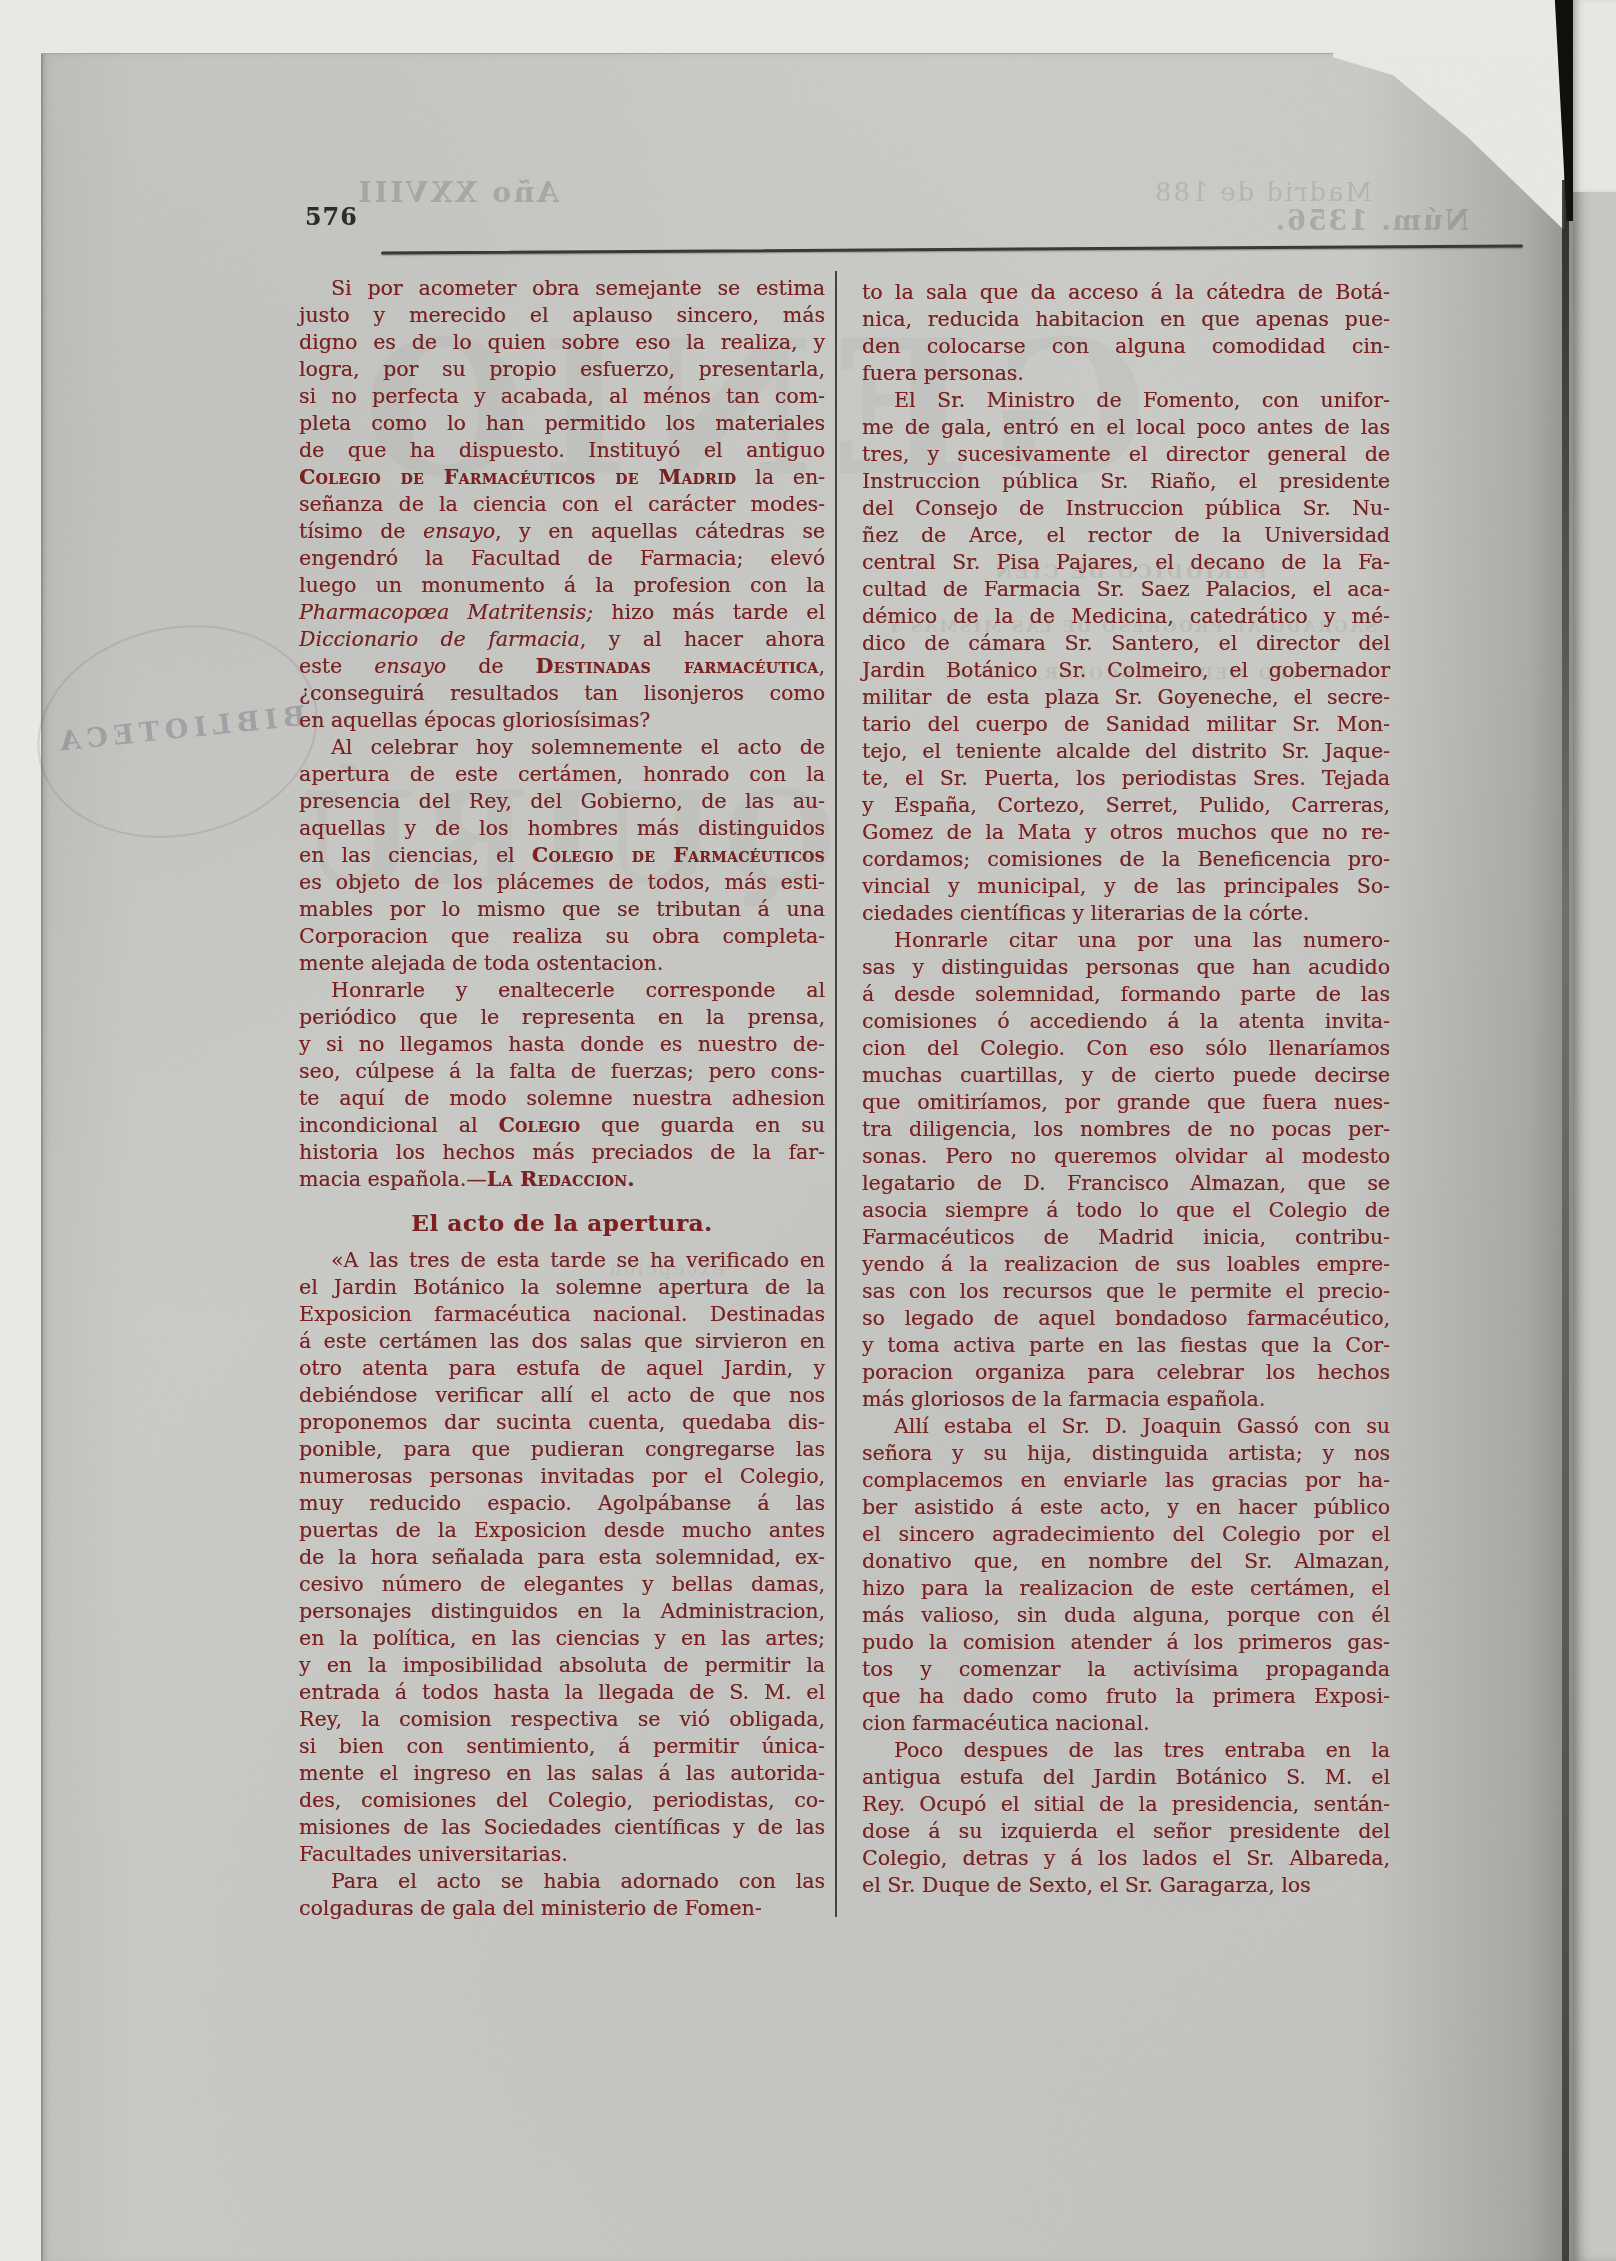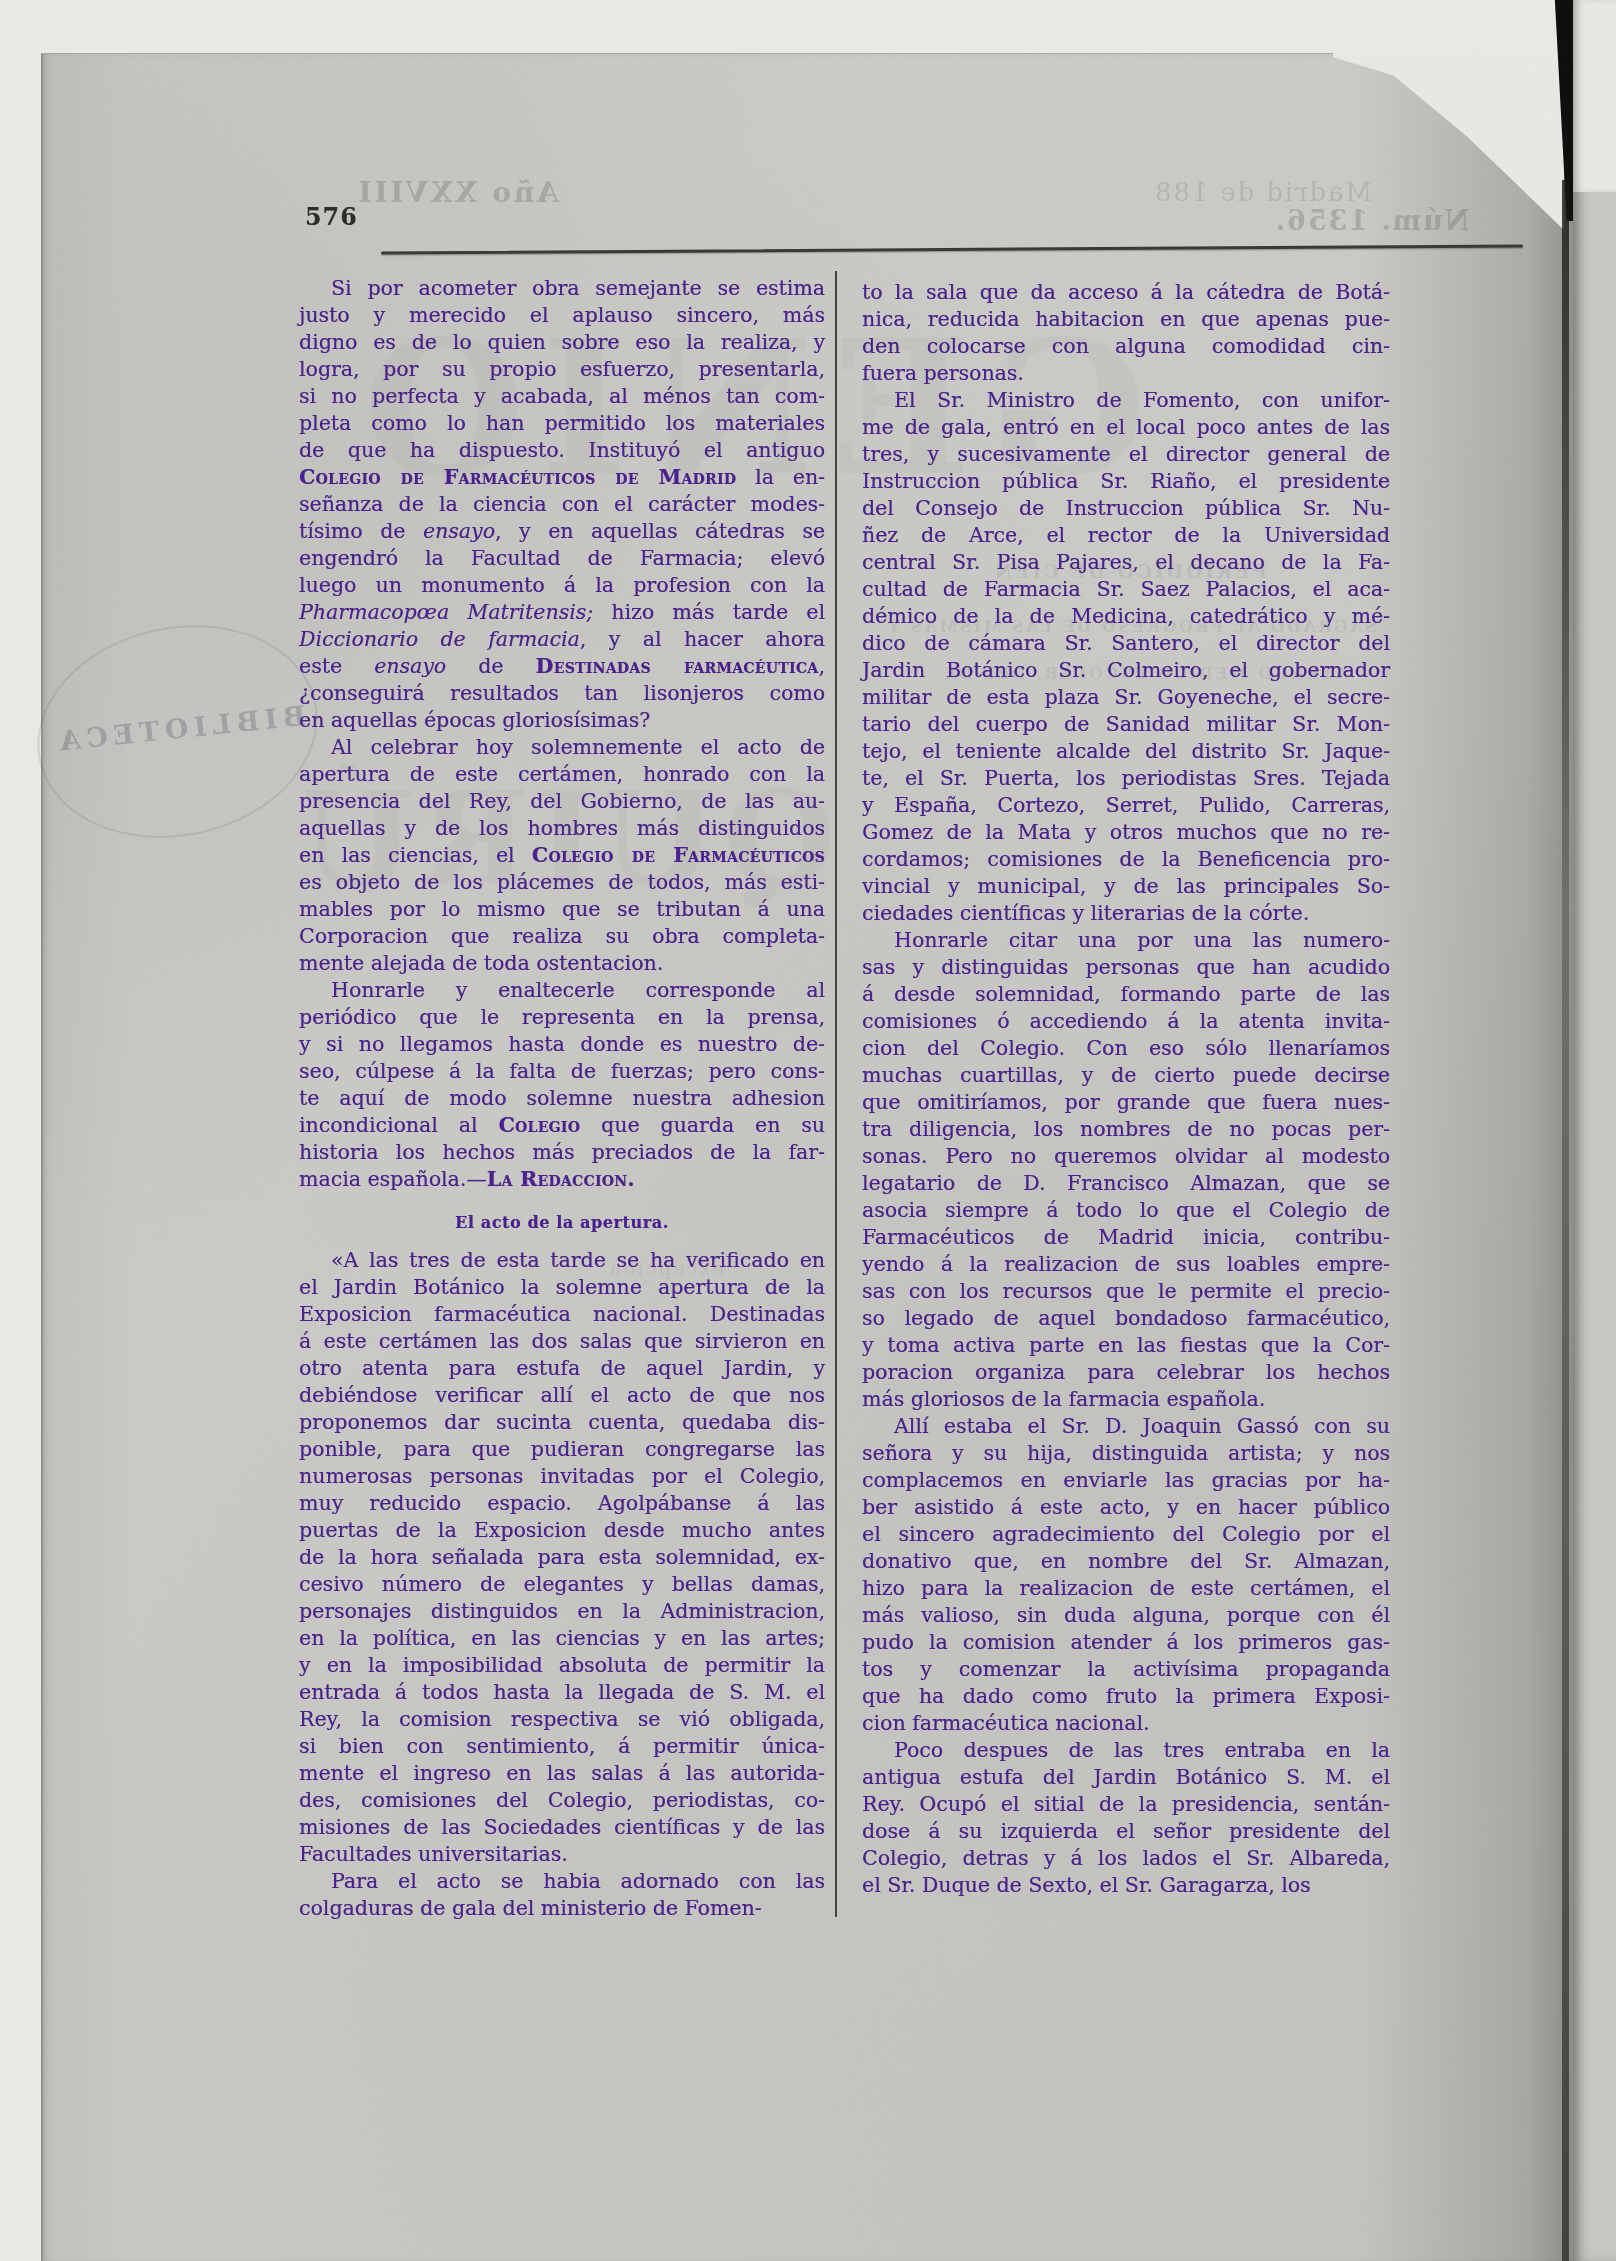--- a/index.html
+++ b/index.html
@@ -33,30 +33,30 @@
   .page-number{position:absolute;left:305px;top:203px;font-size:23.6px;font-weight:700;
          letter-spacing:1.2px;color:#2d2b25;text-shadow:0.3px 0.3px 0.5px rgba(45,43,37,.5);}
   .journal-title{position:absolute;left:700px;top:201px;width:496px;text-align:center;
          font-size:25.4px;font-weight:700;letter-spacing:1.9px;color:#2f2d27;
          text-shadow:0.4px 0.4px 0.6px rgba(45,43,37,.55);}
   .head-rule{position:absolute;left:381px;top:248px;width:1142px;height:3.1px;background:#3a3833;
          border-radius:1.9px;transform:rotate(-.35deg);box-shadow:0 1.2px 1.2px rgba(60,58,50,.35);}
   .col-divider{position:absolute;left:835px;top:271px;width:1.9px;height:1646px;background:#45433c;}
 
   
-  .col{position:absolute;color:#4c1d95;font-size:20.5px;
+  .col{position:absolute;color:#7f1d1d;font-size:20.5px;
        text-shadow:0.3px 0.3px 0.4px rgba(45,43,37,.55);}
   .col-left{left:299px;top:275px;width:526px;}
   .col-right{left:862px;top:279px;width:528px;}
   .line{height:27px;line-height:27px;text-align:justify;text-align-last:justify;white-space:nowrap;}
   .line.last{text-align-last:left;}
   .line.indent{text-indent:32px;}
   .sc{font-variant:small-caps;letter-spacing:0.3px;font-weight:bold;}
   .i{font-style:italic;}
-  .subhead{text-align:center;font-weight:700;font-size:16px;line-height:27px;
+  .subhead{text-align:center;font-weight:700;font-size:23px;line-height:27px;
            margin:16px 0 11px;letter-spacing:0.6px;}
 
   
   .bt{position:absolute;transform:scaleX(-1);color:#62625c;pointer-events:none;font-weight:700;}
   .bt-year{left:356px;top:175px;font-size:28.5px;opacity:.30;letter-spacing:2.5px;}
   .bt-date{left:1153px;top:177px;font-size:26px;opacity:.20;letter-spacing:1.9px;font-weight:400;}
   .bt-num{left:1274px;top:205px;font-size:27px;opacity:.30;letter-spacing:1.9px;}
   .bt-ghost1{left:347px;top:298px;font-size:186px;opacity:.05;letter-spacing:16px;}
   .bt-ghost2{left:291px;top:762px;width:545px;overflow:hidden;font-size:130px;opacity:.05;letter-spacing:6.2px;}
   .bt-gl1{left:992px;top:561px;font-size:18.6px;opacity:.13;letter-spacing:3.1px;}

